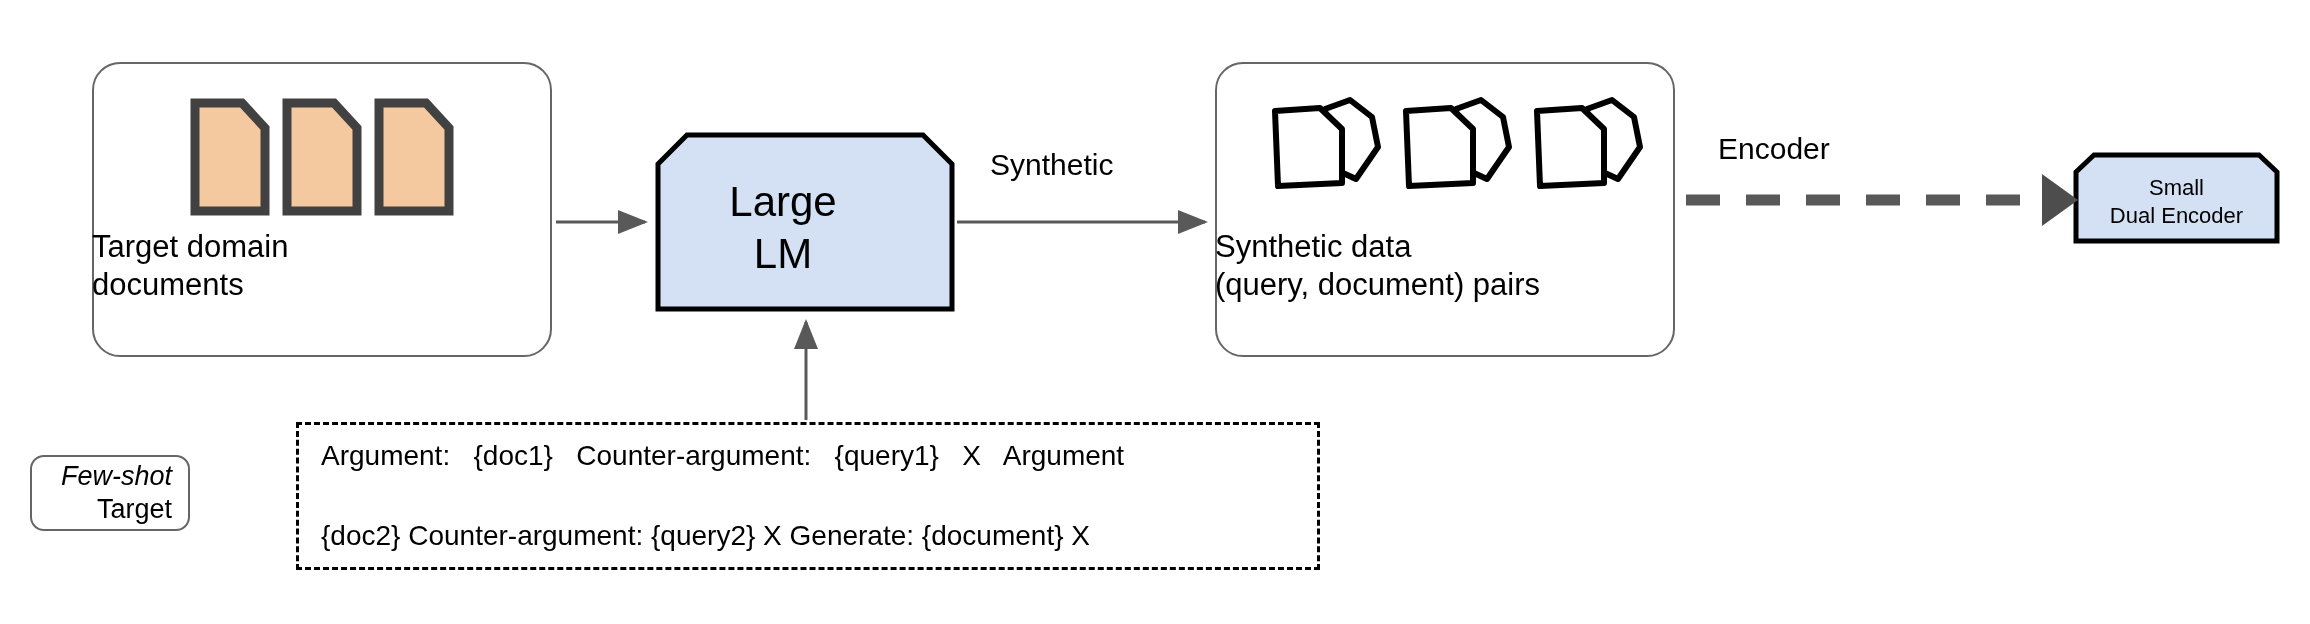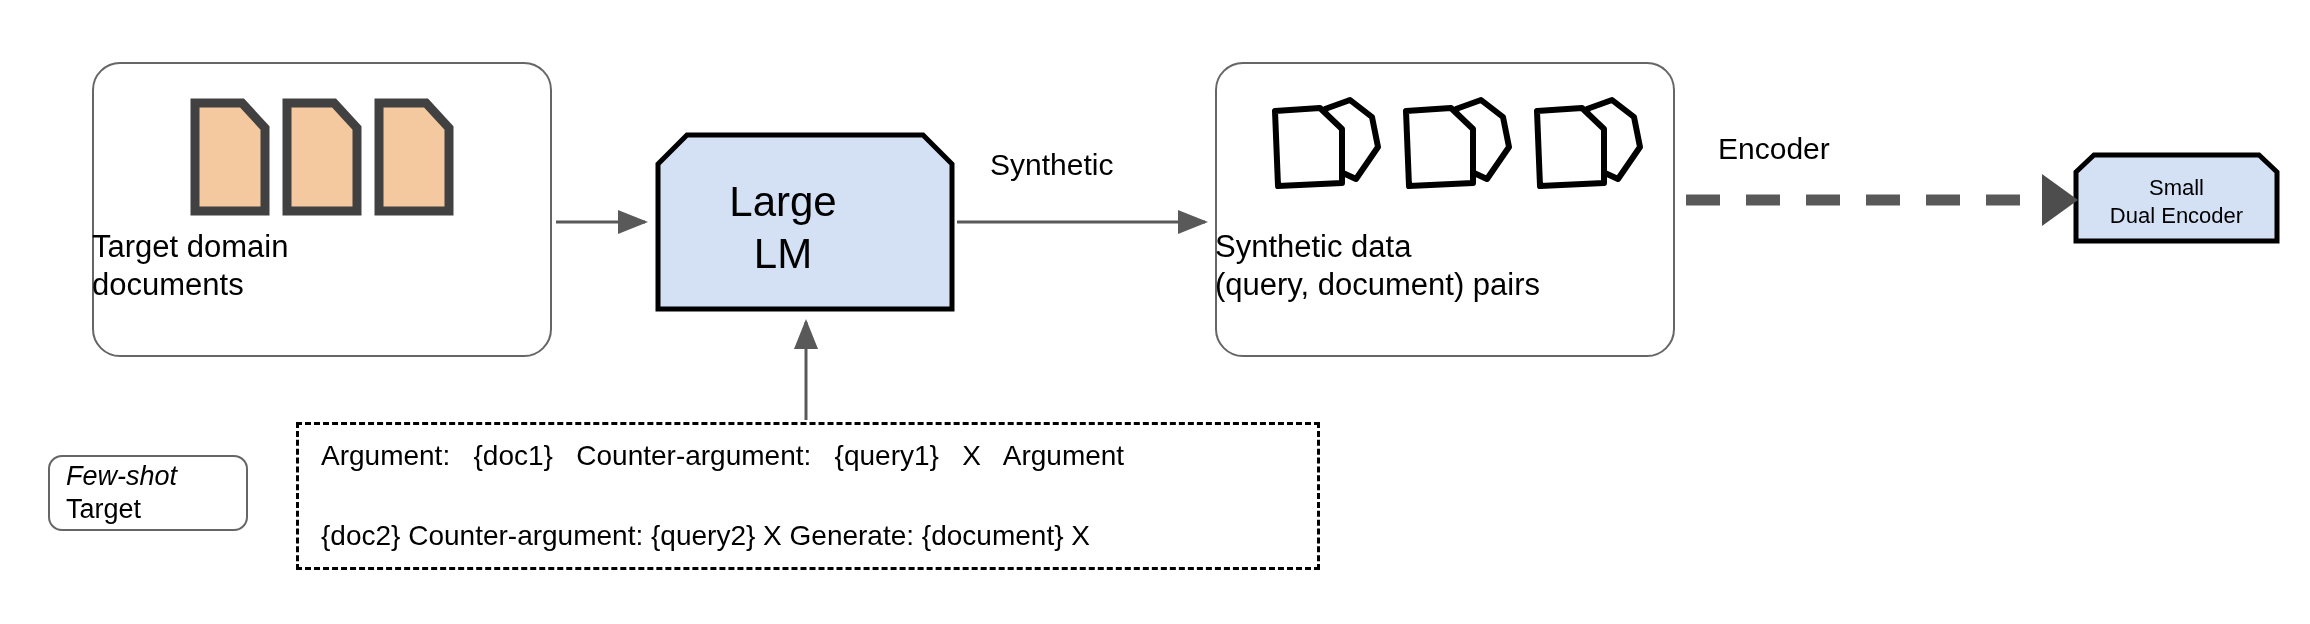--- a/index.html
+++ b/index.html
@@ -184,21 +184,21 @@
       <path d="M3,20 L21,3 L186,3 L204,20 L204,89 L3,89 Z" fill="#d4e1f5" stroke="#000000" stroke-width="5" stroke-linejoin="miter"></path>
     </svg>
     <div class="cutbox-text" style="top:22px; font-size:22px; line-height:28px;">Small
 Dual Encoder</div>
   </div>
 
   <div class="edge-label" style="left:990px; top:148px;">Synthetic</div>
 
   <div class="edge-label" style="left:1718px; top:132px;">Encoder</div>
 
-  <div class="pill" style="left:48px; top:455px; width:200px; height:76px;">
+  <div class="pill" style="left:30px; top:455px; width:160px; height:76px;align-items:flex-end;">
     <span class="line-italic">Few-shot</span>
     <span class="line-plain">Target</span>
   </div>
 
   <div class="dashed-box" style="left:296px; top:422px; width:1024px; height:148px;">
     <span class="prompt-line">Argument:   {doc1}   Counter-argument:   {query1}   X   Argument</span>
     <span class="prompt-line">{doc2} Counter-argument: {query2} X Generate: {document} X</span>
   </div>
 
   <svg class="overlay" viewBox="0 0 2310 624">

